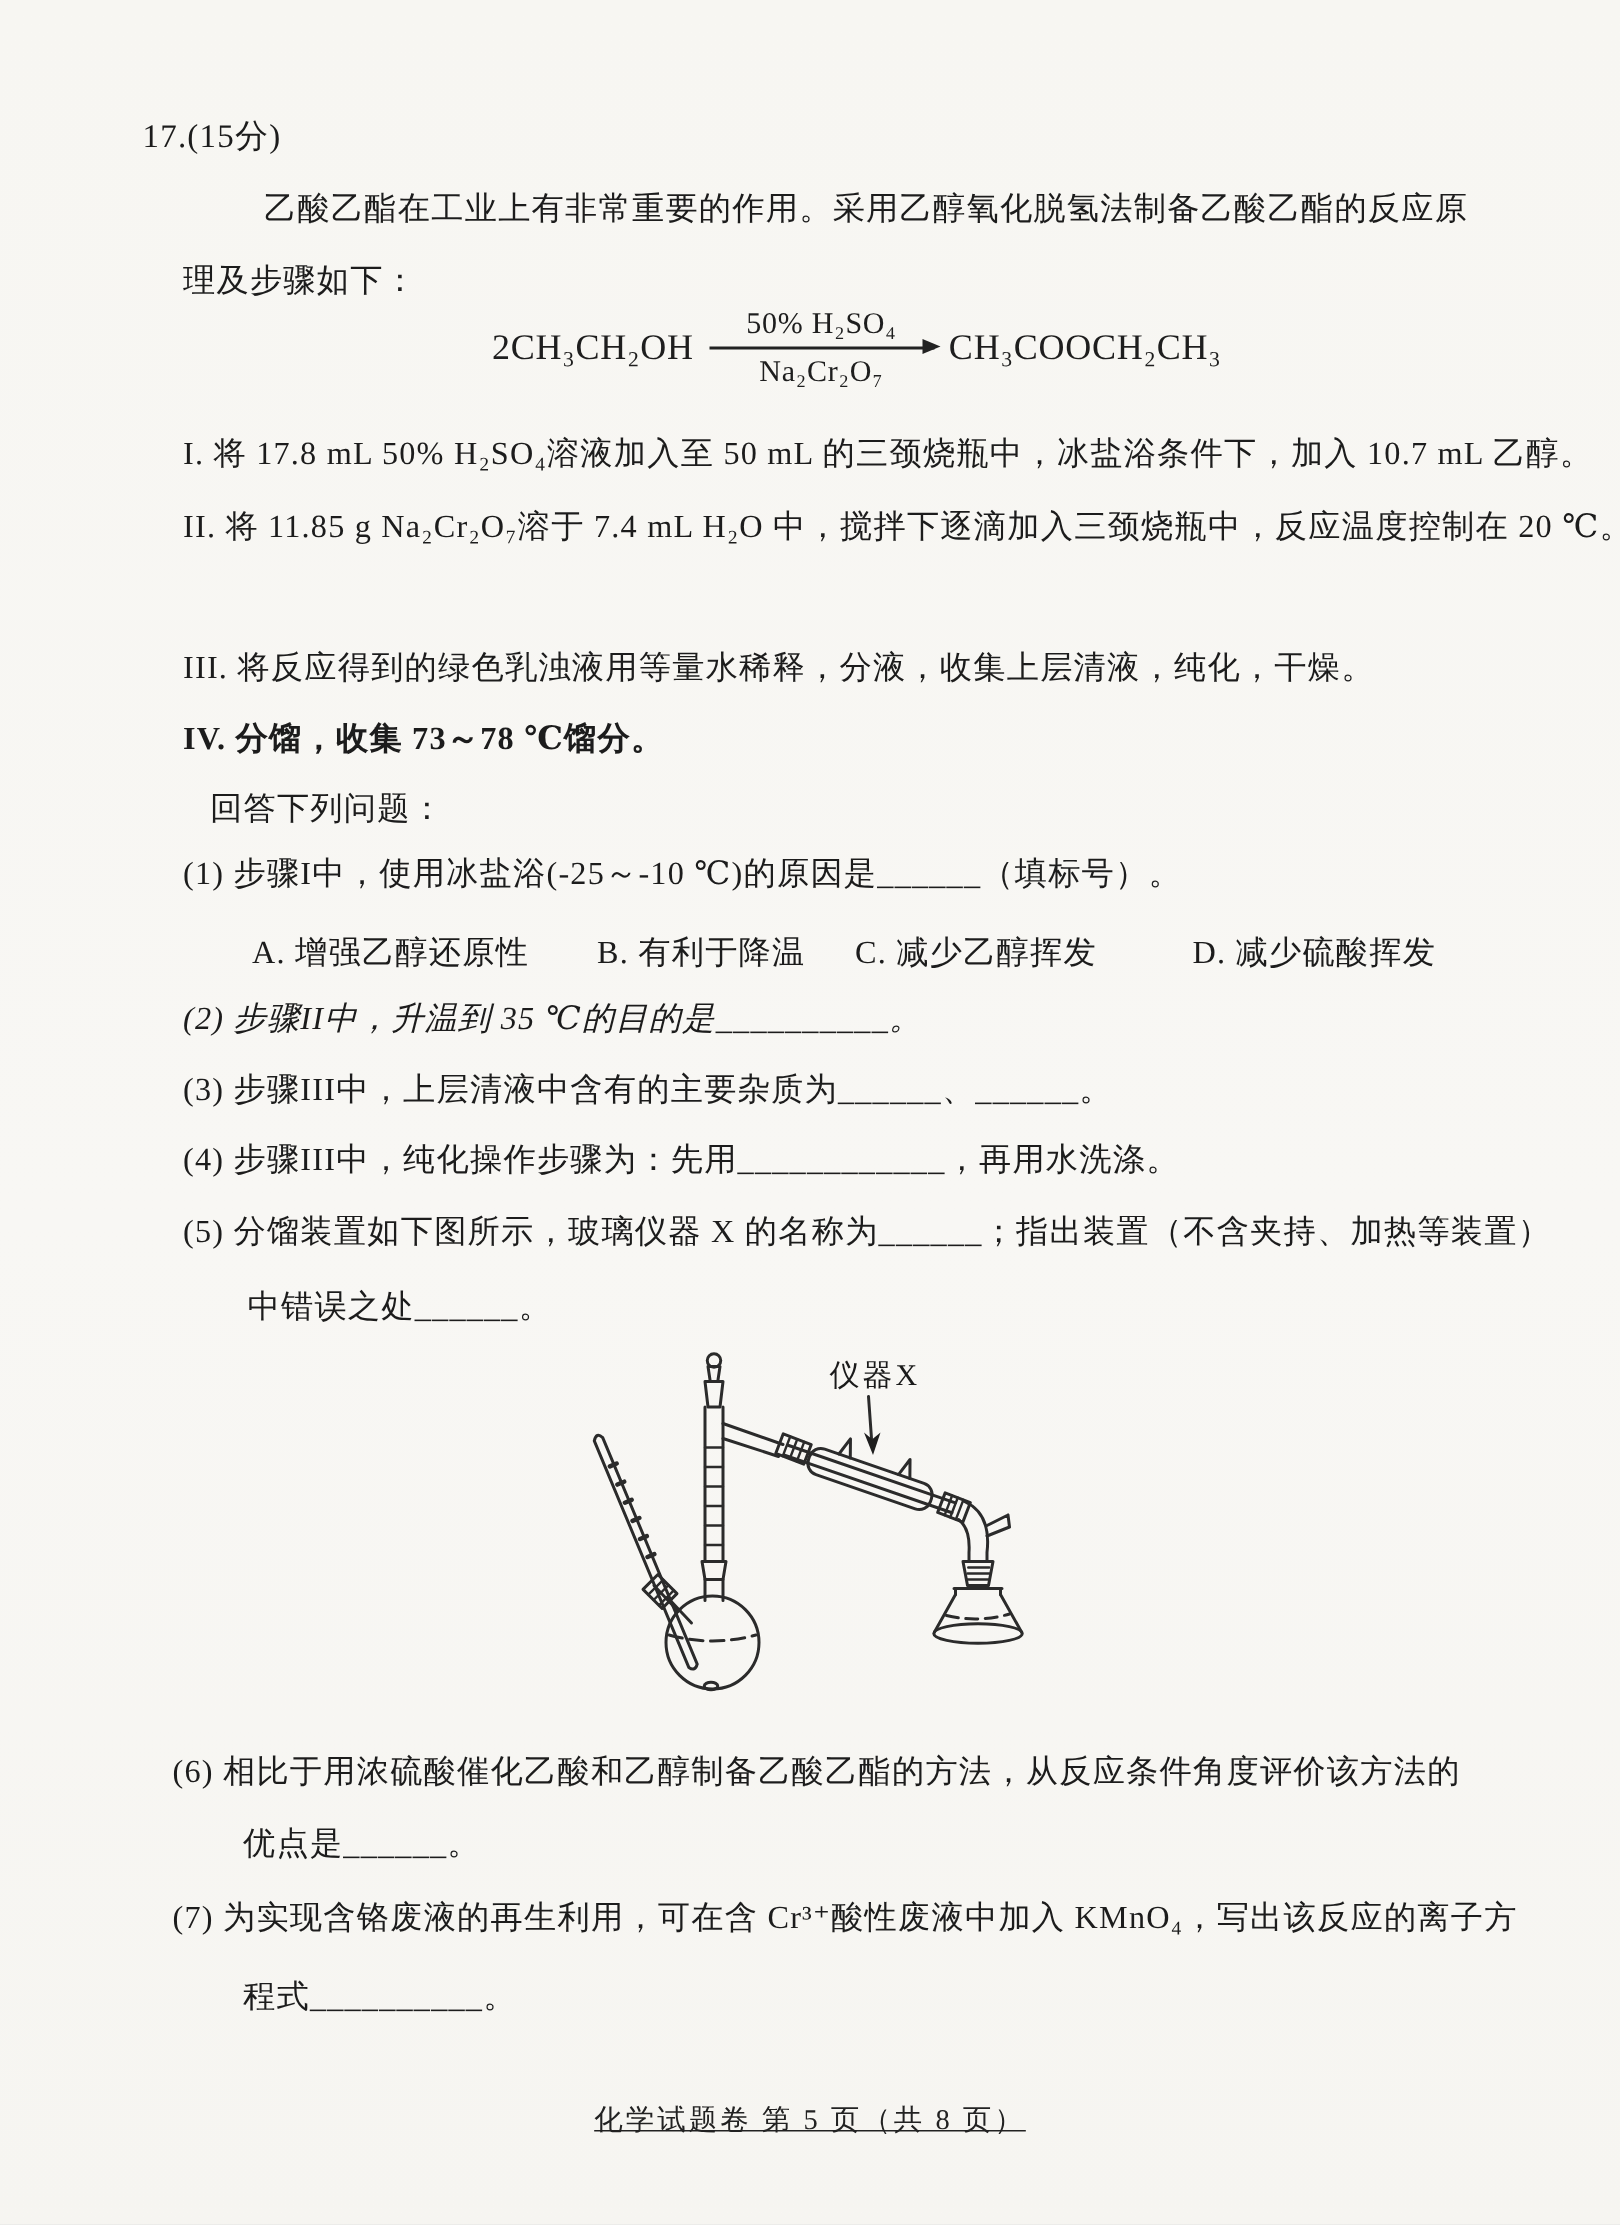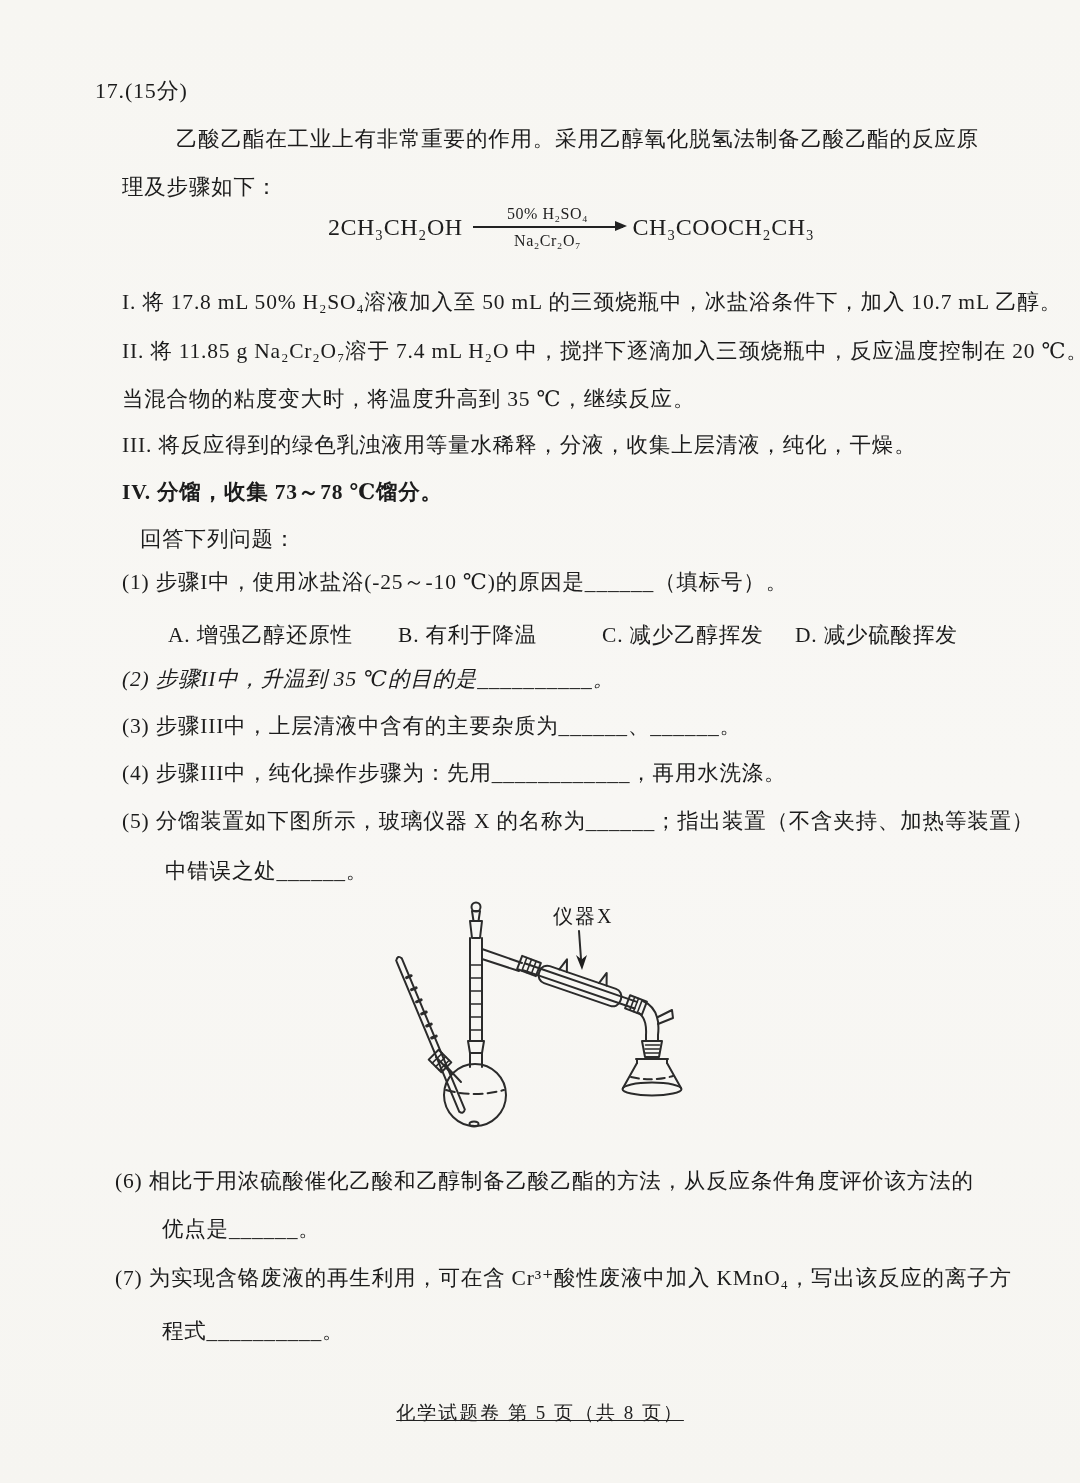--- a/index.html
+++ b/index.html
@@ -22,21 +22,21 @@
   }
   .title { font-size:22px; }
   
   .equation {
     position:absolute; left:328px; top:204px;
     display:flex; align-items:center; gap:10px;
     white-space:nowrap;
   }
   .eq-formula { font-size:24px; letter-spacing:0.5px;text-align:right; }
   .arrow-stack { display:flex; flex-direction:column; align-items:center; }
-  .arrow-cond { font-size:16px; letter-spacing:0.5px; padding:0 10px; line-height:1.25; }
+  .arrow-cond { font-size:20px; letter-spacing:0.5px; padding:0 10px; line-height:1.25; }
   .arrow-line {
     position:relative; width:150px; height:0;
     border-top:2px solid #222; margin:2px 0 3px 0;
   }
   .arrow-line::after {
     content:""; position:absolute; right:-4px; top:-7px;
     border-left:12px solid #222;
     border-top:5px solid transparent;
     border-bottom:5px solid transparent;
   }
@@ -65,30 +65,29 @@
     <span class="arrow-stack">
       <span class="arrow-cond">50% H₂SO₄</span>
       <span class="arrow-line"></span>
       <span class="arrow-cond">Na₂Cr₂O₇</span>
     </span>
     <span class="eq-formula">CH₃COOCH₂CH₃</span>
   </div>
 
   <div class="line" style="left:122px; top:287px;">I. 将 17.8 mL 50% H₂SO₄溶液加入至 50 mL 的三颈烧瓶中，冰盐浴条件下，加入 10.7 mL 乙醇。</div>
   <div class="line" style="left:122px; top:336px;">II. 将 11.85 g Na₂Cr₂O₇溶于 7.4 mL H₂O 中，搅拌下逐滴加入三颈烧瓶中，反应温度控制在 20 ℃。</div>
-  <div class="line" style="left:122px; top:384px;">当混合物的粘度变大时，将温度升高到 35 ℃，继续反应。</div>
   <div class="line" style="left:122px; top:430px;">III. 将反应得到的绿色乳浊液用等量水稀释，分液，收集上层清液，纯化，干燥。</div>
   <div class="line" style="left:122px; top:477px;font-weight:bold;">IV. 分馏，收集 73～78 ℃馏分。</div>
 
   <div class="line" style="left:122px; top:524px;margin-left:18px;">回答下列问题：</div>
 
   <div class="line" style="left:122px; top:567px;">(1) 步骤I中，使用冰盐浴(-25～-10 ℃)的原因是______（填标号）。</div>
   <div class="line" style="left:168px; top:620px;">A. 增强乙醇还原性</div>
   <div class="line" style="left:398px; top:620px;">B. 有利于降温</div>
-  <div class="line" style="left:602px; top:620px;">C. 减少乙醇挥发</div>
+  <div class="line" style="left:570px; top:620px;">C. 减少乙醇挥发</div>
   <div class="line" style="left:795px; top:620px;">D. 减少硫酸挥发</div>
 
   <div class="line" style="left:122px; top:664px;font-style:italic;">(2) 步骤II中，升温到 35 ℃的目的是__________。</div>
   <div class="line" style="left:122px; top:711px;">(3) 步骤III中，上层清液中含有的主要杂质为______、______。</div>
   <div class="line" style="left:122px; top:758px;">(4) 步骤III中，纯化操作步骤为：先用____________，再用水洗涤。</div>
 
   <div class="line" style="left:122px; top:806px;">(5) 分馏装置如下图所示，玻璃仪器 X 的名称为______；指出装置（不含夹持、加热等装置）</div>
   <div class="line" style="left:165px; top:856px;">中错误之处______。</div>
 
   <svg class="apparatus" width="360" height="262" viewBox="0 0 360 262">

